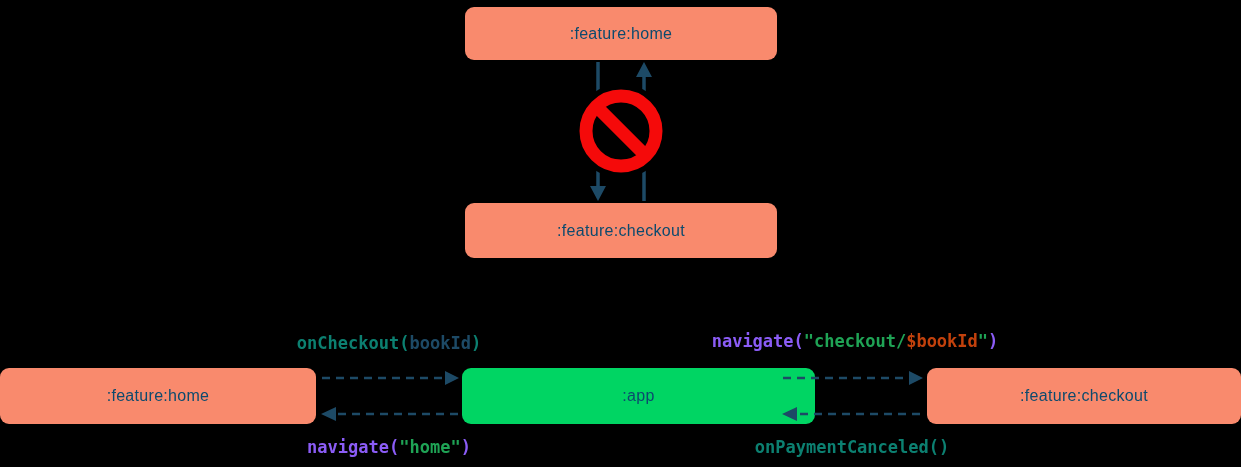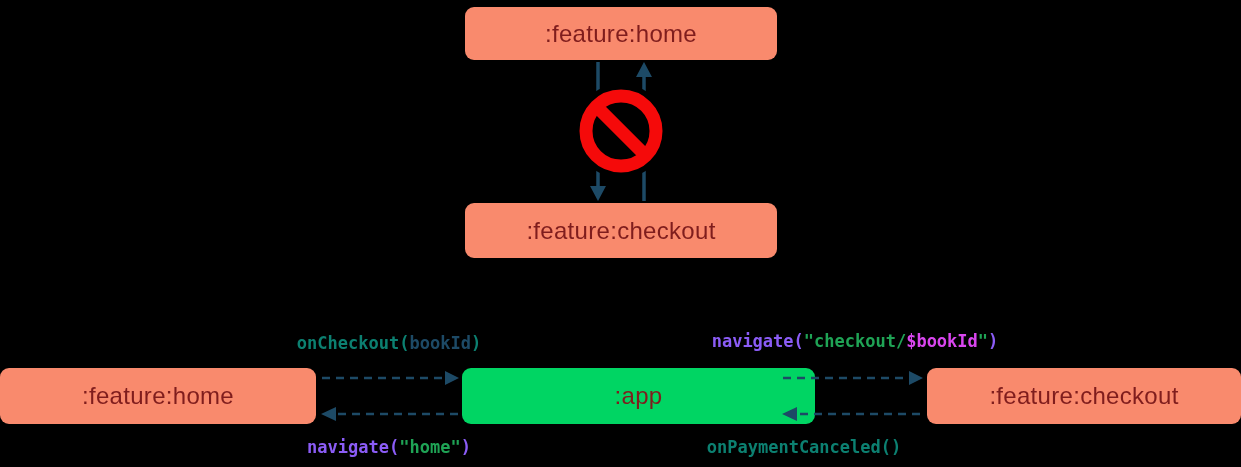--- a/index.html
+++ b/index.html
@@ -7,22 +7,22 @@
     position:relative;
     width:1241px;height:467px;
     background:#000000;
     font-family:"Liberation Sans","DejaVu Sans",sans-serif;
     overflow:hidden;
   }
   .box{
     position:absolute;
     display:flex;align-items:center;justify-content:center;
     border-radius:9px;
-    color:#7f1d1d;
-    font-size:24px;
+    color:#0c4a6e;
+    font-size:16px;
     letter-spacing:.3px;
   }
   .module{background:#F98A6D;}
   .appbox{background:#00D563;}
 
   .t-home{left:465px;top:7px;width:312px;height:53px;}
   .t-checkout{left:465px;top:203px;width:312px;height:55px;}
 
   .b-home{left:0px;top:368px;width:316px;height:56px;}
   .b-app{left:462px;top:368px;width:353px;height:56px;}
@@ -35,27 +35,27 @@
     font-family:"DejaVu Sans Mono","Liberation Mono",monospace;
     font-size:17px;
     font-weight:bold;
     white-space:nowrap;
     transform:translateX(-50%);
     text-decoration:underline;
   }
   .lbl-oncheckout{left:389px;top:333px;}
   .lbl-navhome{left:389px;top:437px;}
   .lbl-navcheckout{left:855px;top:331px;}
-  .lbl-paycancel{left:804px;top:437px;}
+  .lbl-paycancel{left:852px;top:437px;}
 
   .c-teal{color:#0C8071;}
   .c-navy{color:#8b5cf6;}
   .c-navy-b{color:#1D4A66;font-weight:bold;}
   .c-green{color:#1FA355;}
-  .c-green-b{color:#d946ef;font-weight:bold;}
+  .c-green-b{color:#c2410c;font-weight:bold;}
 </style>
 </head>
 <body>
 
 <div class="canvas">
 
   <div class="box module t-home">:feature:home</div>
 
   <div class="box module t-checkout">:feature:checkout</div>
 

